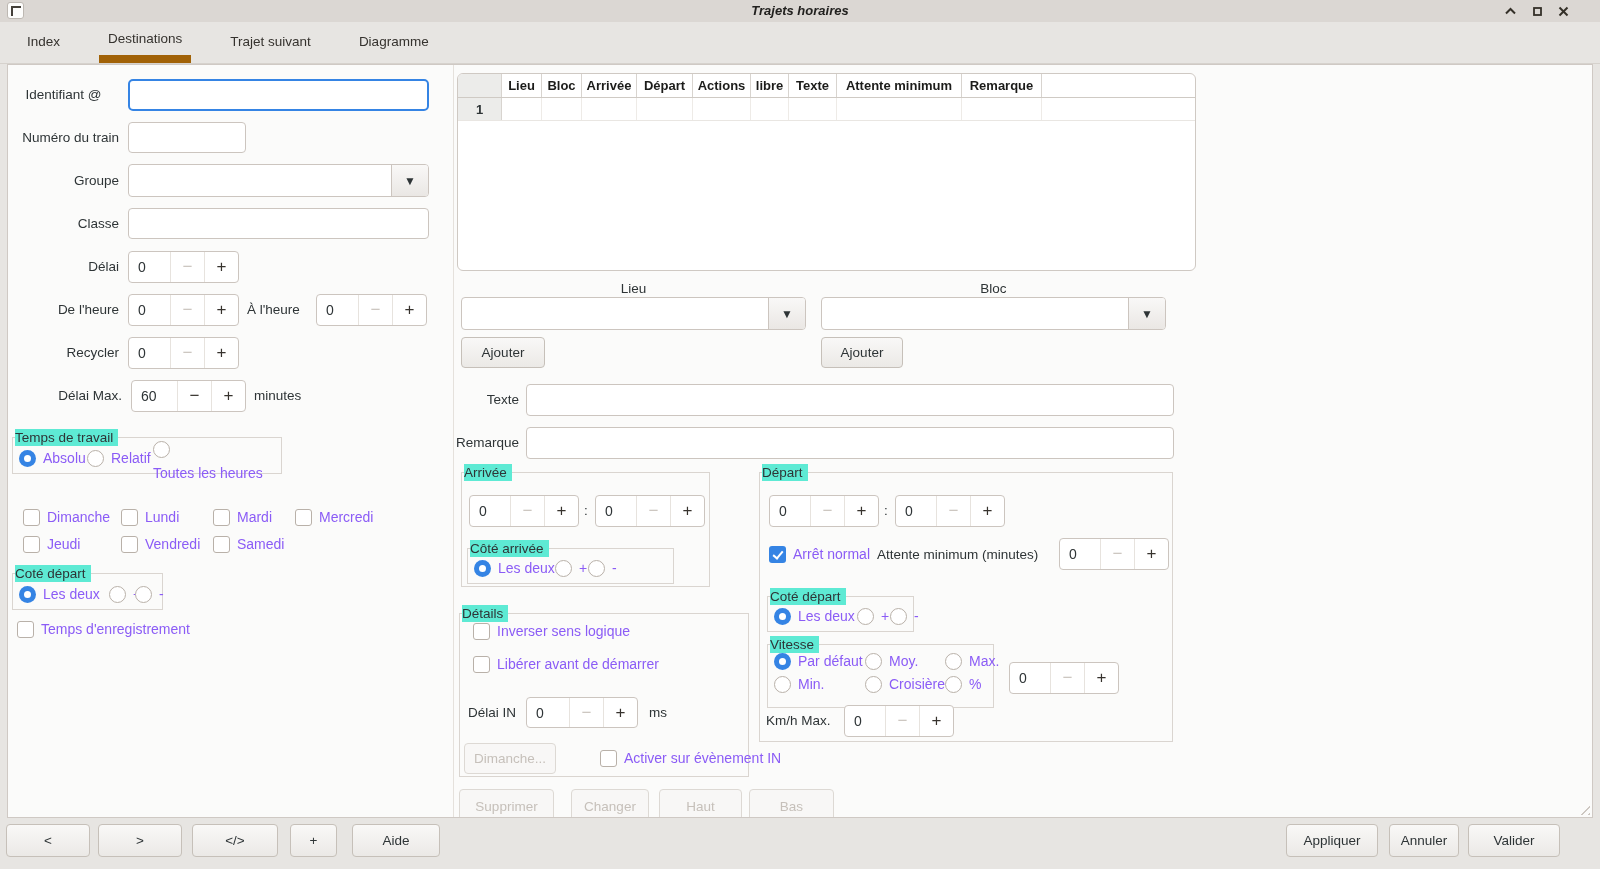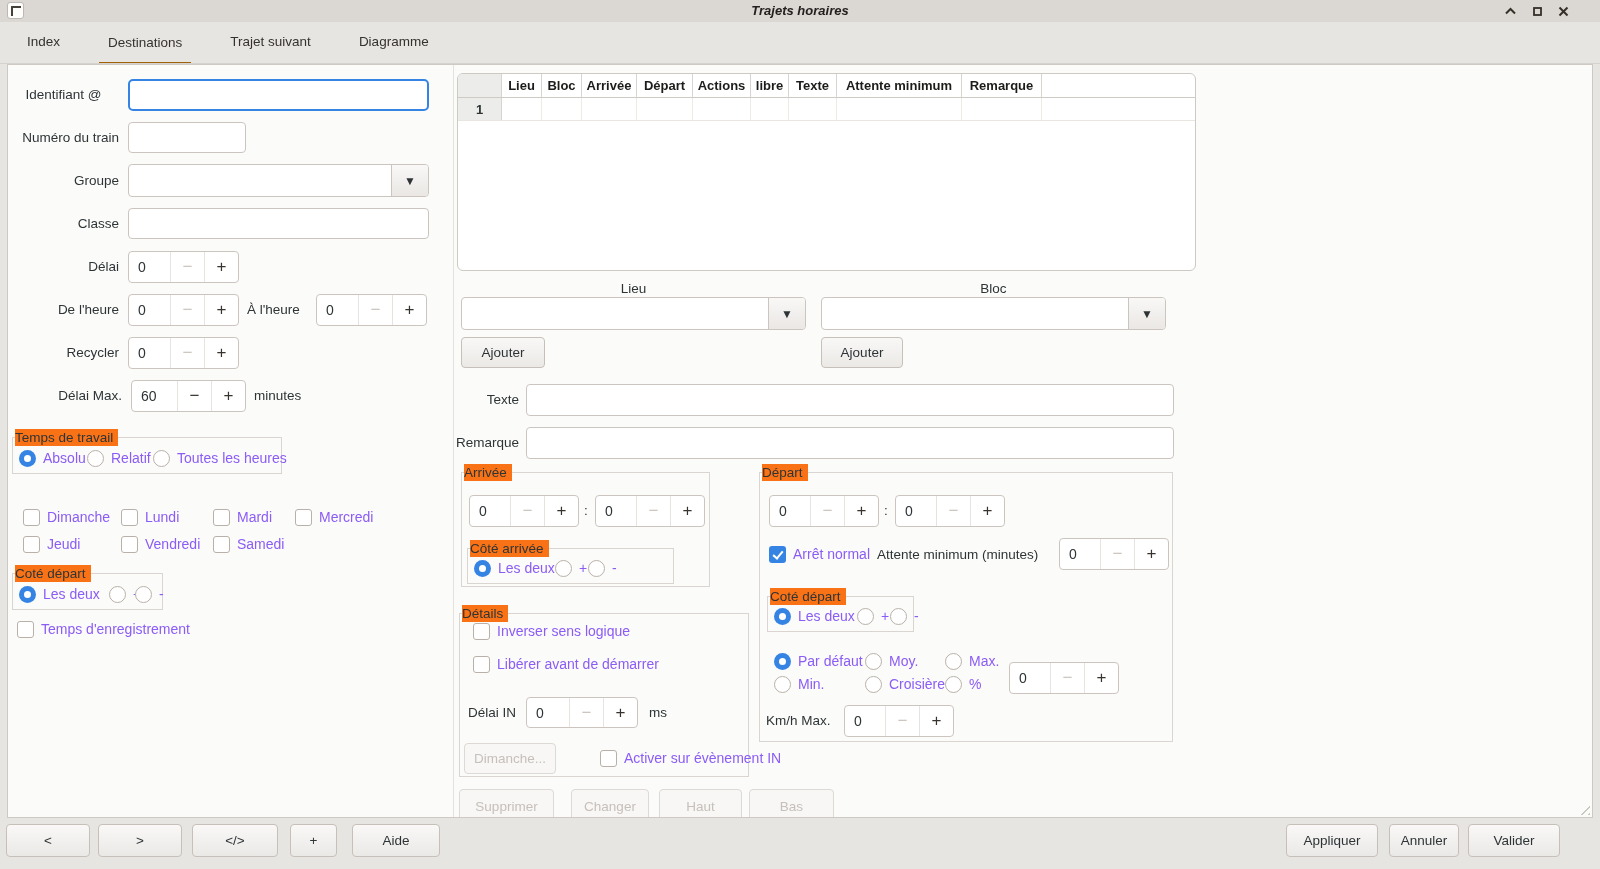--- a/index.html
+++ b/index.html
@@ -9,21 +9,21 @@
   
   #titlebar{position:absolute;left:0;top:0;width:1600px;height:22px;background:#dbd7d3;border-bottom:1px solid #cfccc8;}
   #appicon{position:absolute;left:7px;top:2px;width:17px;height:17px;background:#fdfdfc;border:1px solid #bdb8b2;border-radius:3px;box-sizing:border-box;}
   #appicon::after{content:"";position:absolute;left:3px;top:3px;width:8px;height:8px;border-left:2px solid #44403a;border-top:2px solid #44403a;}
   #title{position:absolute;left:0;top:0;width:100%;height:22px;text-align:center;line-height:22px;font-weight:bold;font-size:13px;color:#22211f;font-style:italic;}
   .winctl{position:absolute;top:4px;width:15px;height:15px;}
 
   
   #tabbar{position:absolute;left:0;top:22px;width:1600px;height:42px;background:#e7e5e2;border-bottom:1px solid #d6d2cd;box-sizing:border-box;display:flex;align-items:stretch;padding-left:18px;}
   .tab{display:flex;align-items:center;padding:0 9px;margin-right:30px;font-size:13.5px;color:#35322e;border-bottom:3px solid transparent;box-sizing:border-box;}
-  .tab.active{border-bottom:1px solid #a16207;}
+  .tab.active{border-bottom:8px solid #a16207;}
 
   
   #page{position:absolute;left:7px;top:64px;width:1586px;height:754px;background:#fbfbfa;border:1px solid #cfc9c4;box-sizing:border-box;overflow:hidden;}
   #vdivider{position:absolute;left:445px;top:0;width:1px;height:754px;background:#e5e1dc;}
 
   .lbl{position:absolute;font-size:13.5px;color:#2e3436;white-space:nowrap;}
   .rlbl{text-align:right;}
   .entry{position:absolute;background:#fff;border:1px solid #ccc5bf;border-radius:4px;box-sizing:border-box;}
   .entry.focused{border:2px solid #3584e4;border-radius:5px;}
 
@@ -32,21 +32,21 @@
   .spin .b{width:33px;border-left:1px solid #e7e3de;display:flex;align-items:center;justify-content:center;font-size:17px;color:#37332e;}
   .spin .b.dim{color:#cbc5bf;}
 
   .combo{position:absolute;display:flex;box-sizing:border-box;border:1px solid #ccc5bf;border-radius:4px;background:#fff;}
   .combo .cbtn{width:36px;margin-left:auto;border-left:1px solid #ccc5bf;background:linear-gradient(#f9f8f7,#eae7e4);display:flex;align-items:center;justify-content:center;border-radius:0 3px 3px 0;color:#2e3436;font-size:12px;}
 
   .btn{position:absolute;box-sizing:border-box;background:linear-gradient(#f9f8f7,#ebe9e6);border:1px solid #c6c0b9;border-radius:4px;color:#2e3436;font-size:13.5px;display:flex;align-items:center;justify-content:center;white-space:nowrap;}
   .btn.disabled{background:#f8f7f6;border-color:#ddd9d4;color:#c6c0ba;}
 
   .frame{position:absolute;border:1px solid #dad5d0;box-sizing:border-box;}
-  .legend{position:absolute;top:-9px;left:2px;background:#f97316;padding-right:5px;font-size:13.5px;color:#2e3436;line-height:17px;white-space:nowrap;}
+  .legend{position:absolute;top:-9px;left:2px;background:#5eead4;padding-right:5px;font-size:13.5px;color:#2e3436;line-height:17px;white-space:nowrap;}
 
   .radio{width:17px;height:17px;border-radius:50%;border:1px solid #b9b1a9;background:#fff;box-sizing:border-box;display:inline-block;flex:none;position:relative;}
   .radio.on{background:#3584e4;border:none;}
   .radio.on::after{content:"";position:absolute;width:7px;height:7px;border-radius:50%;background:#fff;left:5px;top:5px;}
   .cbx{width:17px;height:17px;border-radius:3px;border:1px solid #b9b1a9;background:#fff;box-sizing:border-box;display:inline-block;flex:none;position:relative;}
   .cbx.on{background:#3584e4;border:none;}
   .cbx.on::after{content:"";position:absolute;left:5.5px;top:2.5px;width:4px;height:8px;border:solid #fff;border-width:0 2px 2px 0;transform:rotate(40deg);}
   .opt{position:absolute;display:flex;align-items:flex-start;gap:7px;font-size:14px;color:#8b5cf6;white-space:nowrap;}
 
   
@@ -145,21 +145,21 @@
       <div class="legend">Temps de travail</div>
     </div>
     <div class="opt" style="left:11px;top:385px;">
         <span class="radio on"></span>
         <span>Absolu</span>
       </div>
     <div class="opt" style="left:79px;top:385px;">
         <span class="radio"></span>
         <span>Relatif</span>
       </div>
-    <div class="opt" style="left:145px;top:385px;">
+    <div class="opt" style="left:145px;top:376px;flex-direction:column;">
         <span class="radio"></span>
         <span>Toutes les heures</span>
       </div>
 
     <div class="opt" style="left:15px;top:444px;">
         <span class="cbx"></span>
         <span>Dimanche</span>
       </div>
     <div class="opt" style="left:113px;top:444px;">
         <span class="cbx"></span>
@@ -314,20 +314,23 @@
       </div>
     <div class="opt" style="left:849px;top:543px;">
         <span class="radio"></span>
         <span>+</span>
       </div>
     <div class="opt" style="left:882px;top:543px;">
         <span class="radio"></span>
         <span>-</span>
       </div>
 
+    <div class="frame" style="left:759px;top:579px;width:227px;height:64px;">
+      <div class="legend">Vitesse</div>
+    </div>
     <div class="opt" style="left:766px;top:588px;">
         <span class="radio on"></span>
         <span>Par défaut</span>
       </div>
     <div class="opt" style="left:857px;top:588px;">
         <span class="radio"></span>
         <span>Moy.</span>
       </div>
     <div class="opt" style="left:937px;top:588px;">
         <span class="radio"></span>

